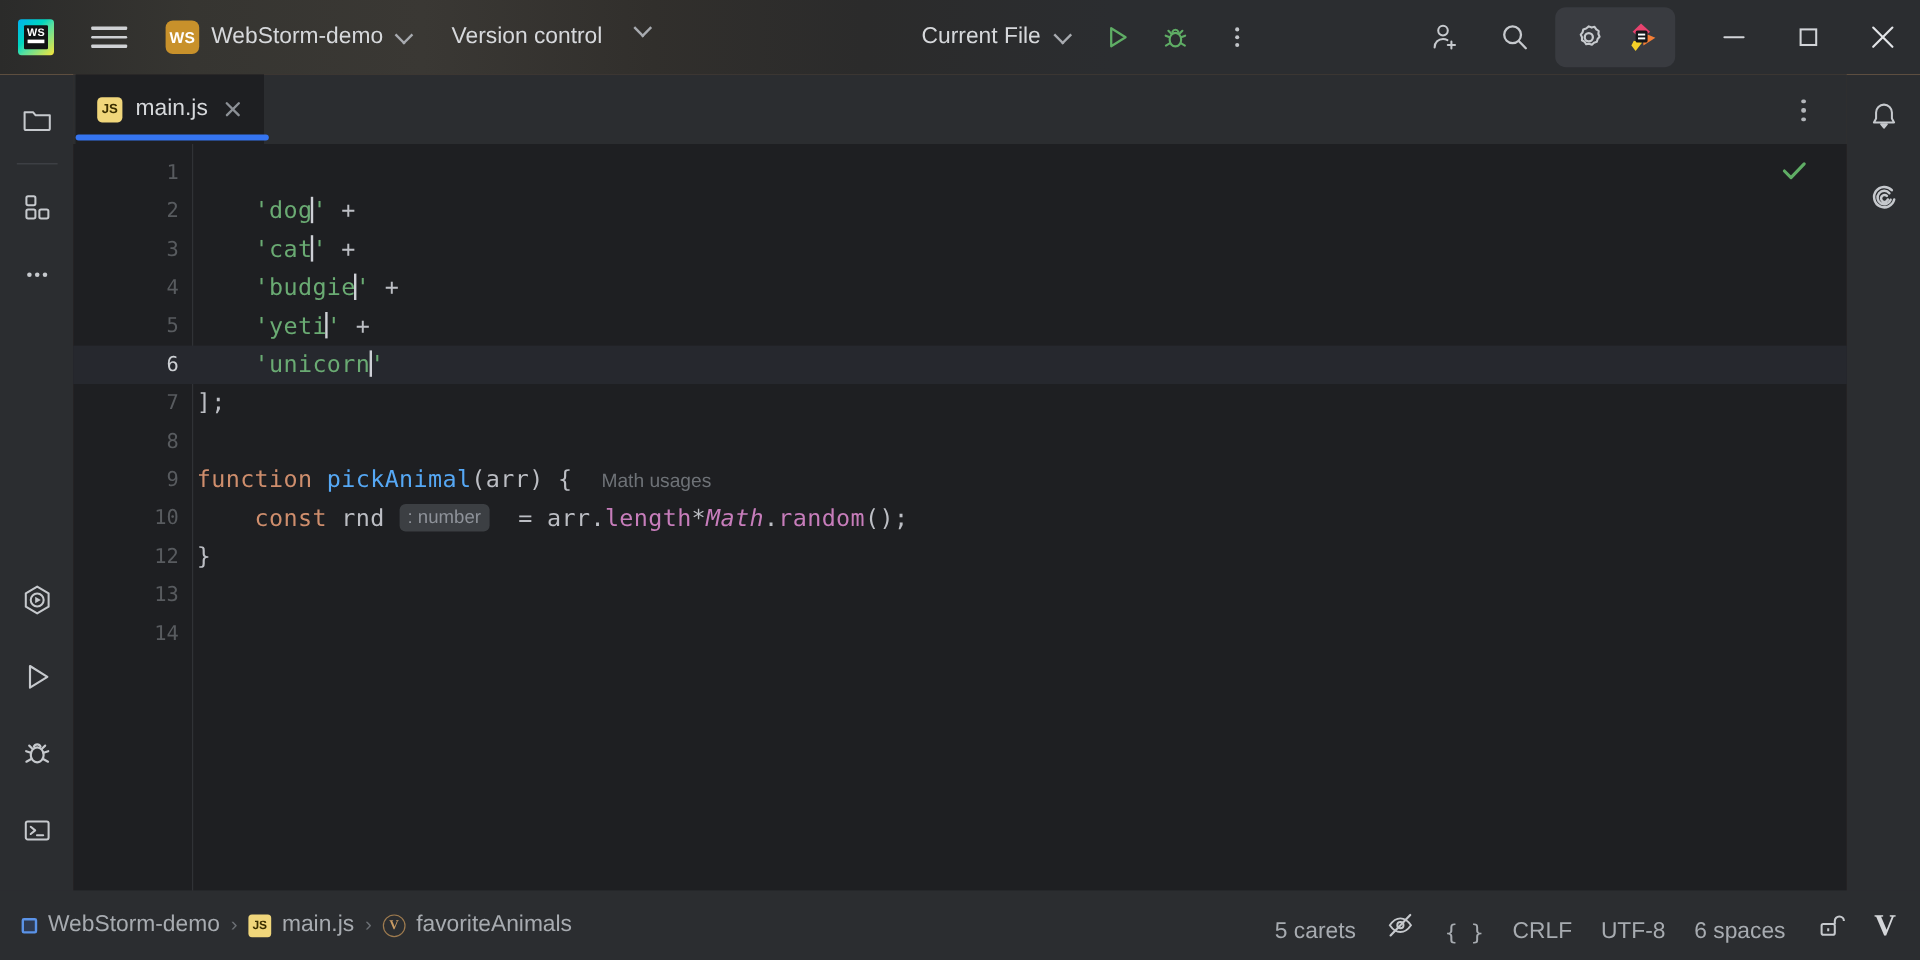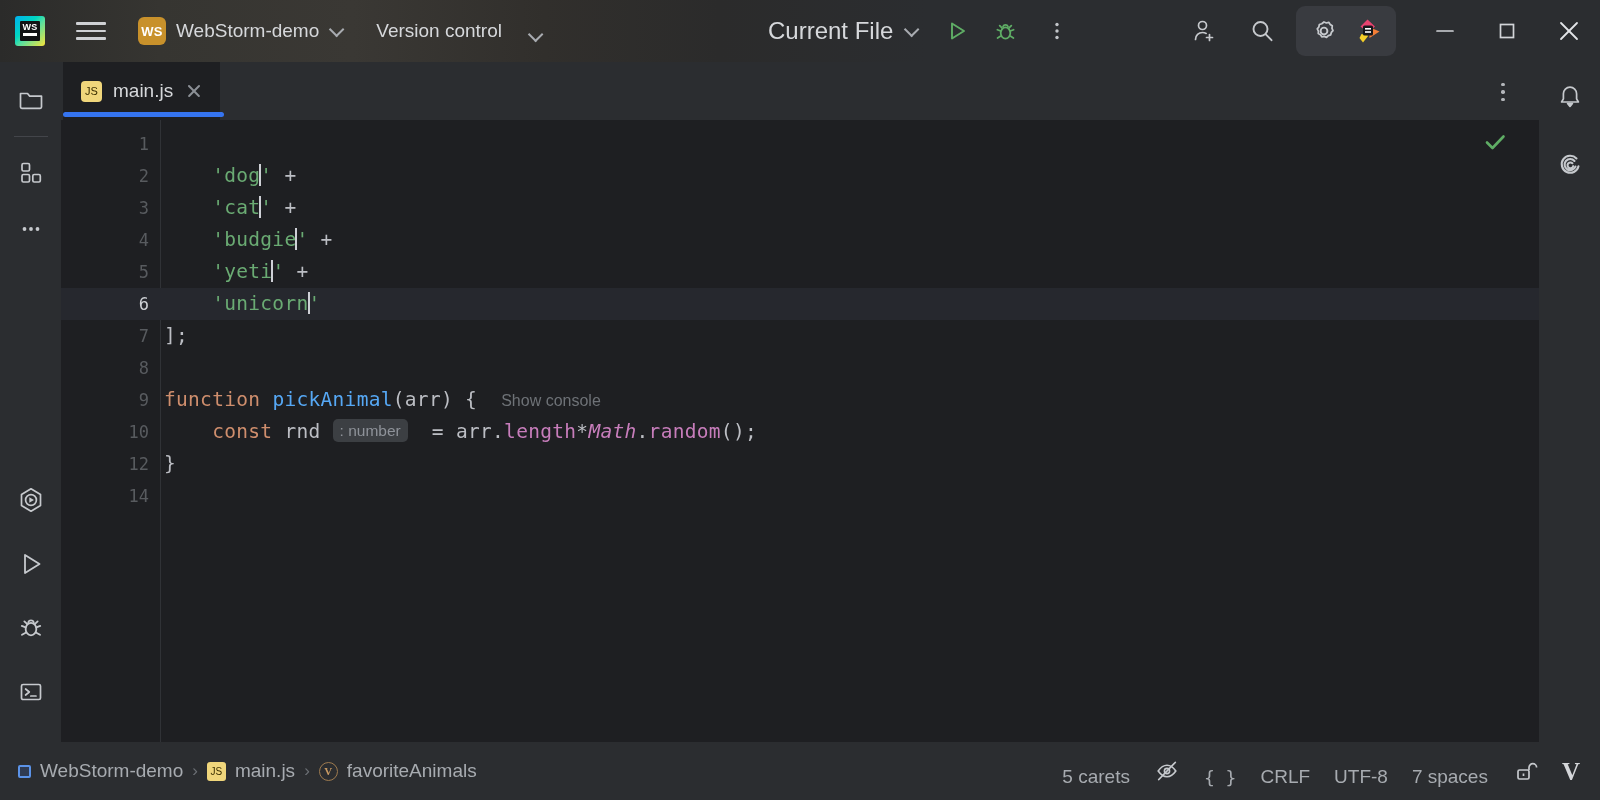--- a/index.html
+++ b/index.html
@@ -41,26 +41,26 @@
 
   .proj-chip { margin-left: 26px; display: flex; align-items: center; gap: 10px; cursor: pointer; padding: 4px 6px; border-radius: 6px; }
   .ws-badge {
     width: 28px; height: 28px; border-radius: 6px; background: #C8912B;
     display:flex; align-items:center; justify-content:center;
     color: #fff; font-size: 13px; font-weight: 700; letter-spacing: .2px;
   }
   .proj-name { color: #d6d8db; font-size: 19px; }
   .chev { width: 11px; height: 11px; border-right: 2px solid #a8abb0; border-bottom: 2px solid #a8abb0; transform: rotate(45deg) translateY(-3px); }
 
-  .vcs-chip { margin-left: 30px; display:flex; align-items:flex-end; gap:26px; cursor:pointer; }
+  .vcs-chip { margin-left: 30px; display:flex; align-items:flex-start; gap:26px; cursor:pointer; }
   .vcs-chip .lbl { color: #d6d8db; font-size: 19px; }
 
   .tb-center { position: absolute; left: 768px; display: flex; align-items: center; gap: 0px; }
   .runconf { display:flex; align-items:center; gap:11px; cursor:pointer; }
-  .runconf .lbl { color: #d6d8db; font-size: 24px; }
+  .runconf .lbl { color: #d6d8db; font-size: 19px; }
   .icon-btn { width: 40px; height: 40px; display:flex; align-items:center; justify-content:center; cursor:pointer; border-radius: 6px; }
 
   .tb-right { position: absolute; right: 0; top: 0; height: 62px; display: flex; align-items: center; }
   .settings-group {
     display:flex; align-items:center; gap: 4px; background: #393b40; border-radius: 9px;
     padding: 5px 8px; margin-right: 18px;
   }
   .winbtn { width: 62px; height: 62px; display:flex; align-items:center; justify-content:center; cursor:pointer; }
 
   
@@ -83,21 +83,21 @@
   .editor-wrap {
     position: absolute; left: 61px; top: 62px; width: 1478px; height: 738px; background: #1e1f22;
   }
   .tabbar { position: relative; height: 58px; background: #2b2d30; }
   .tab {
     position: absolute; left: 2px; top: 0; height: 58px; display:flex; align-items:center; gap: 11px;
     padding: 0 16px 0 18px; background: #1e1f22; cursor: pointer;
   }
   .js-badge {
     width: 21px; height: 21px; border-radius: 4px; background: #F0D67B;
-    color: #3A2E00; font-size: 11px; font-weight: 400;
+    color: #3A2E00; font-size: 11px; font-weight: 700;
     display:flex; align-items:center; justify-content:center;
   }
   .tab-name { color: #d6d8db; font-size: 19px; }
   .tab-close { width: 20px; height: 20px; position: relative; cursor: pointer; }
   .tab-close::before, .tab-close::after {
     content:""; position:absolute; left: 2px; top: 9px; width: 16px; height: 1.8px; background: #8c9096; border-radius:1px;
   }
   .tab-close::before { transform: rotate(45deg); }
   .tab-close::after { transform: rotate(-45deg); }
   .tab-underline {
@@ -405,23 +405,24 @@
 
       <div class="code-lines" id="code-lines">
           <div class="cline"><span class="lno">1</span></div>
           <div class="cline"><span class="lno">2</span><span class="ctext"><span class="punc">    </span><span class="str">'dog</span><span class="caret"></span><span class="str">'</span><span class="punc"> +</span></span></div>
           <div class="cline"><span class="lno">3</span><span class="ctext"><span class="punc">    </span><span class="str">'cat</span><span class="caret"></span><span class="str">'</span><span class="punc"> +</span></span></div>
           <div class="cline"><span class="lno">4</span><span class="ctext"><span class="punc">    </span><span class="str">'budgie</span><span class="caret"></span><span class="str">'</span><span class="punc"> +</span></span></div>
           <div class="cline"><span class="lno">5</span><span class="ctext"><span class="punc">    </span><span class="str">'yeti</span><span class="caret"></span><span class="str">'</span><span class="punc"> +</span></span></div>
           <div class="cline current"><span class="lno">6</span><span class="ctext"><span class="punc">    </span><span class="str">'unicorn</span><span class="caret"></span><span class="str">'</span></span></div>
           <div class="cline"><span class="lno">7</span><span class="ctext"><span class="punc">];</span></span></div>
           <div class="cline"><span class="lno">8</span><span class="ctext"></span></div>
-          <div class="cline"><span class="lno">9</span><span class="ctext"><span class="kw">function</span><span class="punc"> </span><span class="fn">pickAnimal</span><span class="punc">(arr) {</span><span class="punc">  </span><span class="usages">Show console</span></span></div>
+          <div class="cline"><span class="lno">9</span><span class="ctext"><span class="kw">function</span><span class="punc"> </span><span class="fn">pickAnimal</span><span class="punc">(arr) {</span><span class="punc">  </span><span class="usages">Math usages</span></span></div>
           <div class="cline"><span class="lno">10</span><span class="ctext"><span class="punc">    </span><span class="kw">const</span><span class="punc"> rnd</span><span class="punc"> </span><span class="hint">: number</span><span class="punc">  = arr.</span><span class="prop">length</span><span class="punc">*</span><span class="var">Math</span><span class="punc">.</span><span class="prop">random</span><span class="punc">();</span></span></div>
           <div class="cline"><span class="lno">12</span><span class="ctext"><span class="punc">}</span></span></div>
+          <div class="cline"><span class="lno">13</span><span class="ctext"></span></div>
           <div class="cline"><span class="lno">14</span></div>
         </div>
     </div>
   </div>
 
   <div class="statusbar">
     <div class="crumbs" id="crumbs">
         <span class="crumb">
           <span class="sq-icon"></span>
           <span>WebStorm-demo</span>
@@ -447,21 +448,21 @@
             <path d="M4.2 13 c2.6-3.8 5.6-5.7 8.8-5.7 s6.2 1.9 8.8 5.7 c-2.6 3.8-5.6 5.7-8.8 5.7 s-6.2-1.9-8.8-5.7 z"></path>
             <circle cx="13" cy="13" r="2.6"></circle>
             <path d="M4.8 21.5 L21.2 4.5" stroke-width="1.8"></path>
           </g>
         </svg>
       </div>
 
       <div class="sb-item" style="font-family:'DejaVu Sans Mono',monospace;font-size:18px">{ }</div>
       <div class="sb-item">CRLF</div>
       <div class="sb-item">UTF-8</div>
-      <div class="sb-item">7 spaces</div>
+      <div class="sb-item">6 spaces</div>
 
       <div class="sb-ico">
         <svg width="26" height="26" viewBox="0 0 26 26">
           <g fill="none" stroke="#c6c9cd" stroke-width="1.7" stroke-linejoin="round">
             <rect x="6" y="12" width="11" height="9" rx="1.5"></rect>
             <path d="M17 12 V9.5 a3.8 3.8 0 0 1 7.6 0"></path>
             <path d="M11.5 15.5 v2.5"></path>
           </g>
         </svg>
       </div>

